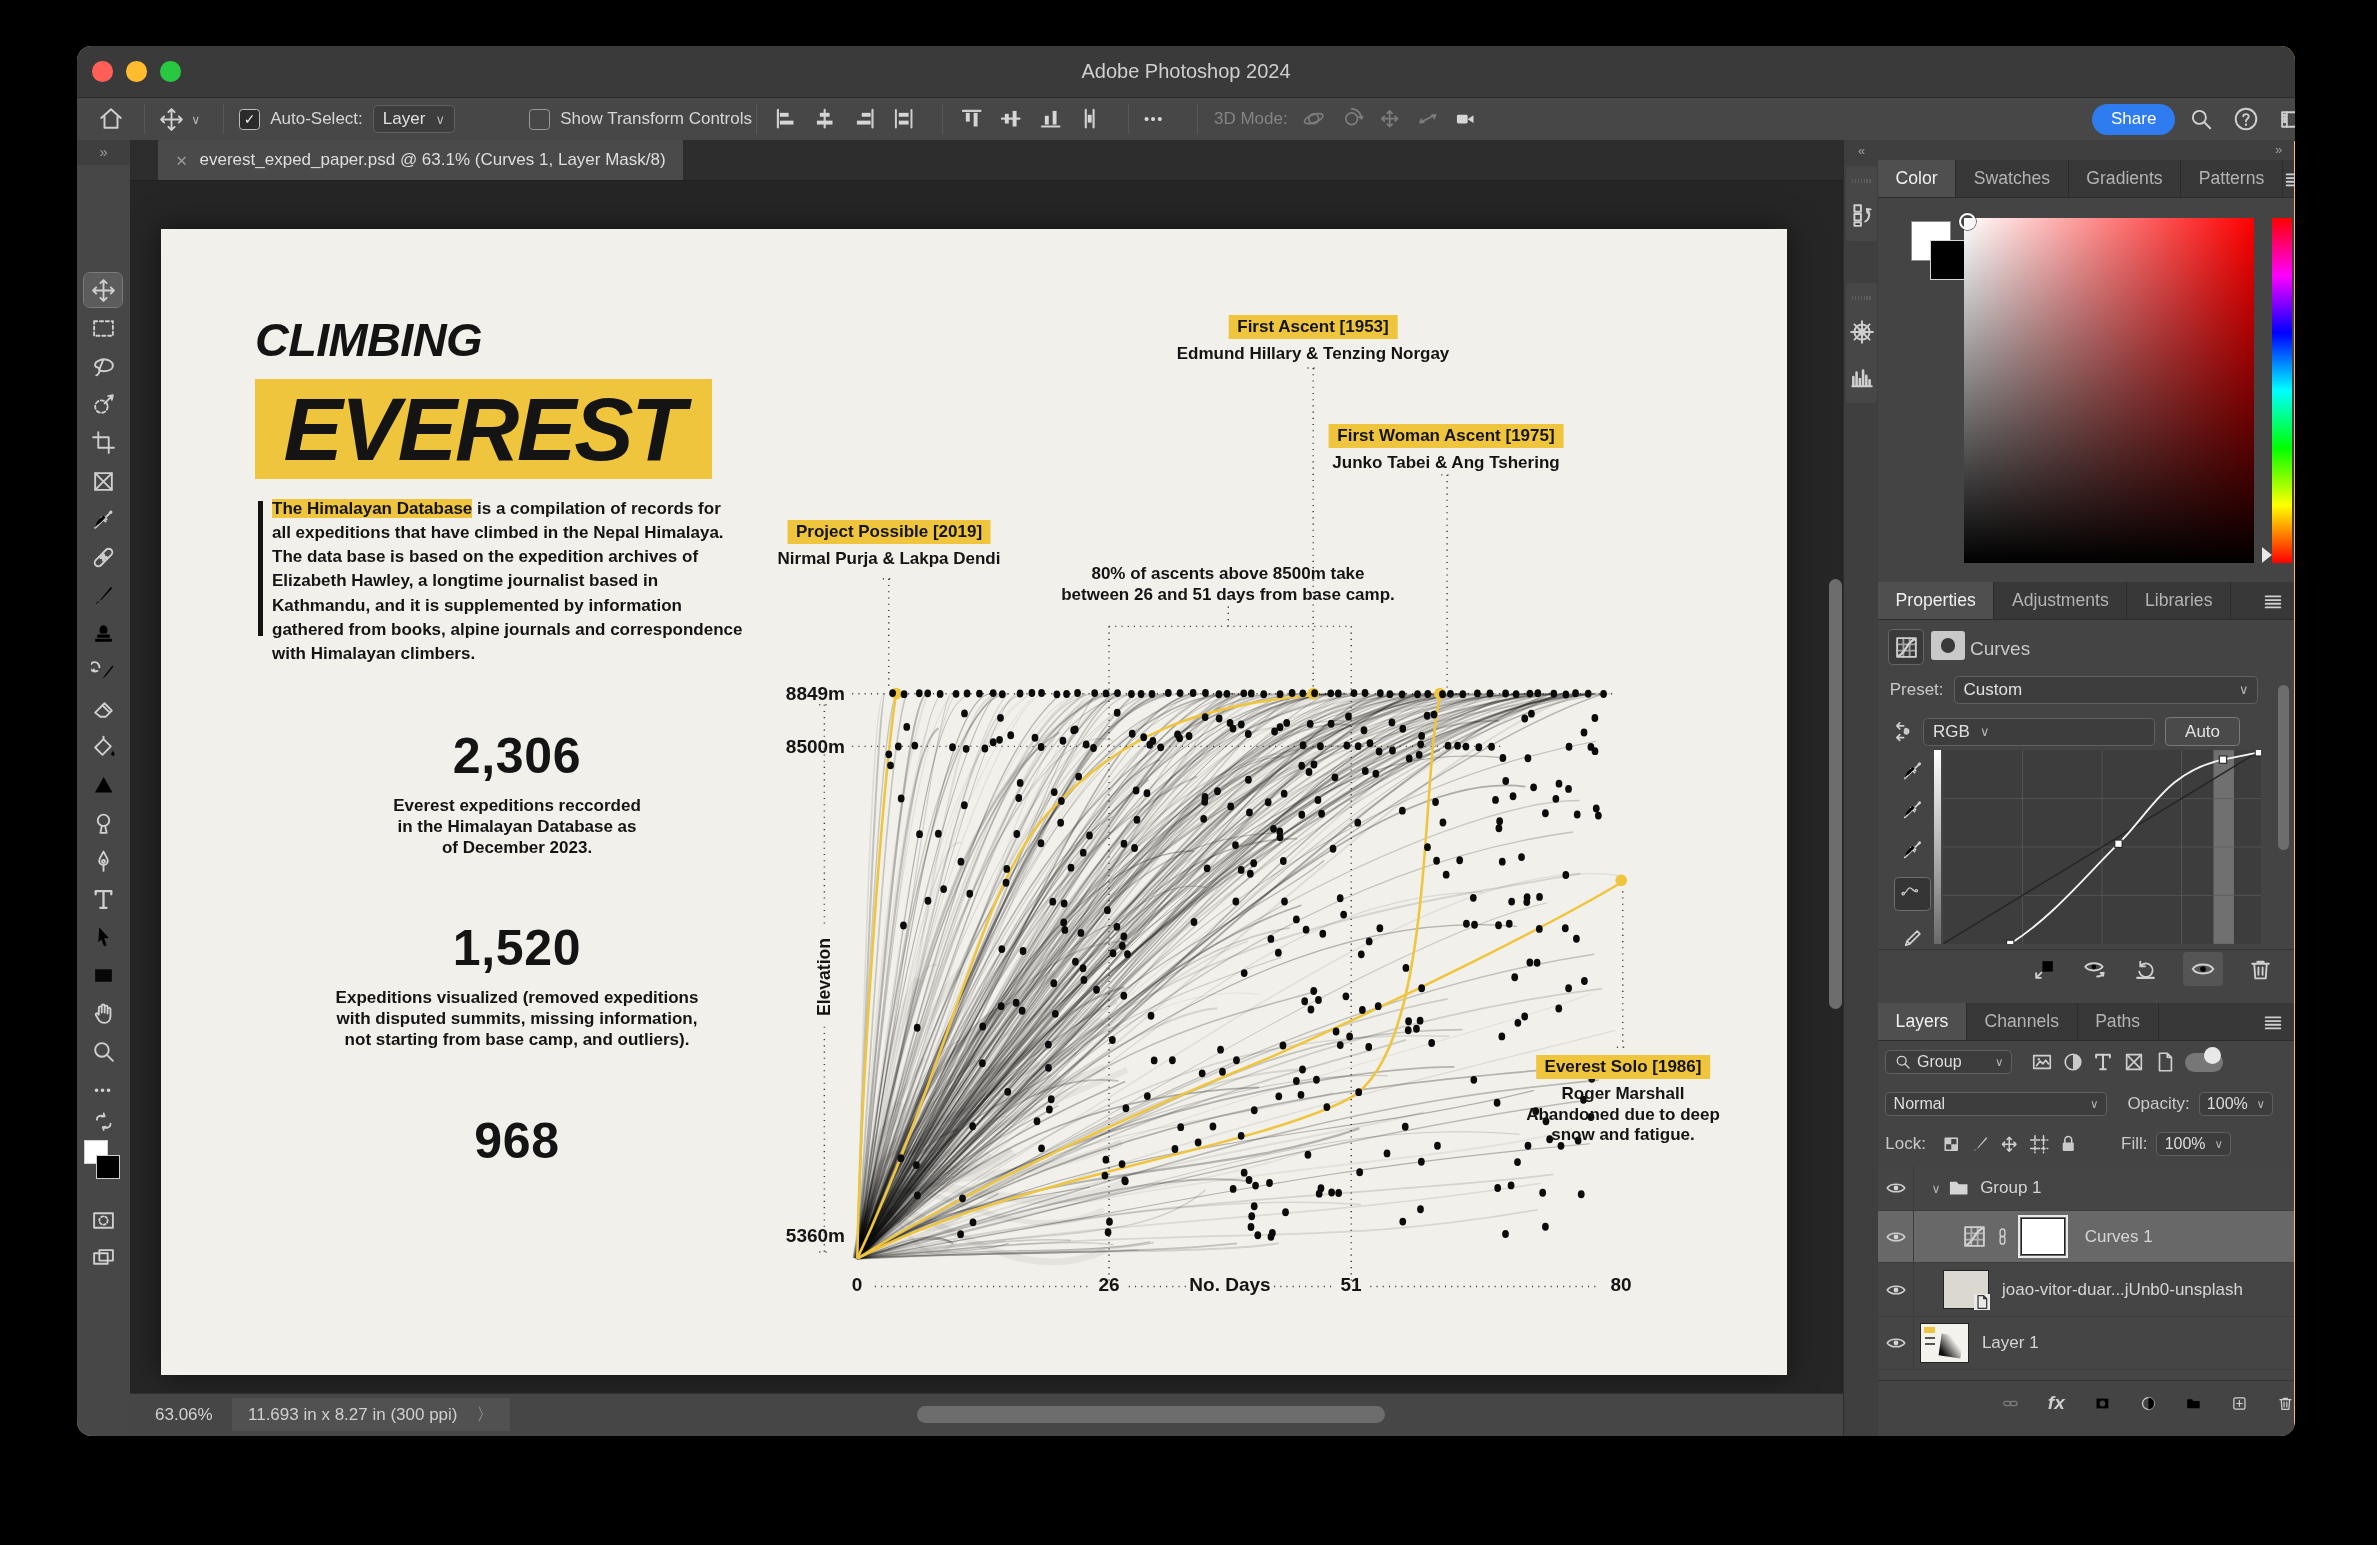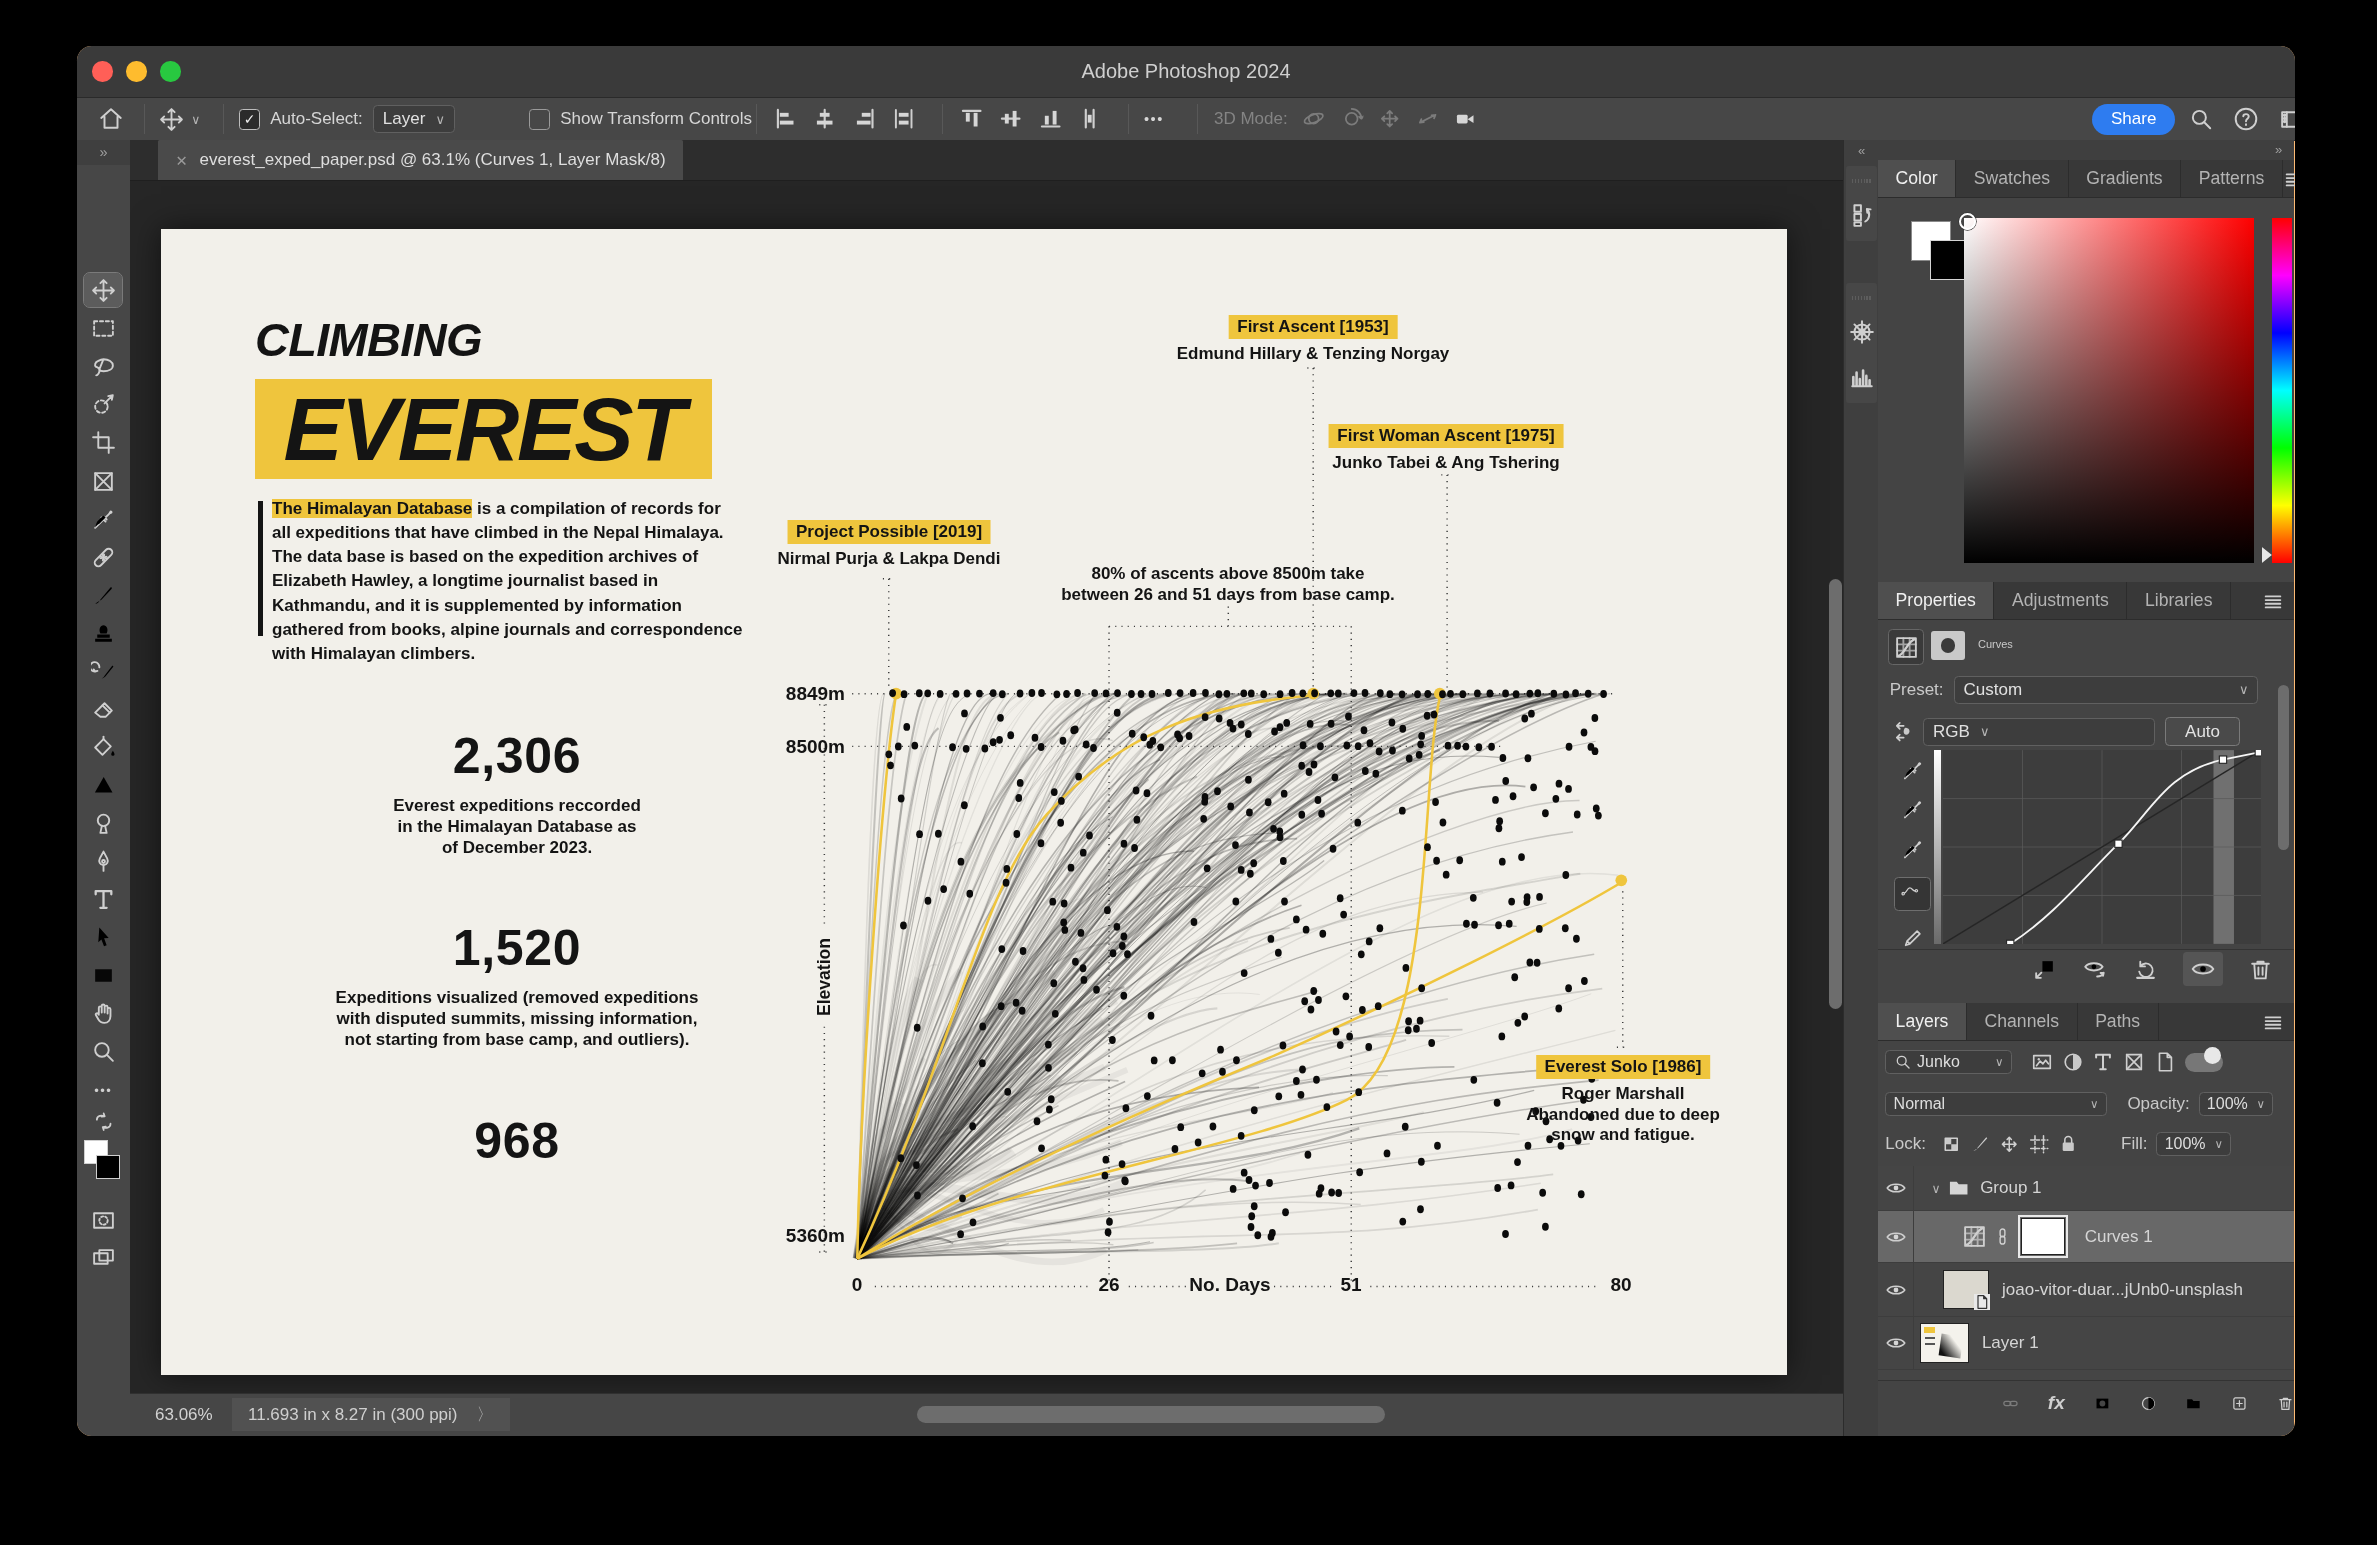--- a/index.html
+++ b/index.html
@@ -1438,21 +1438,21 @@
           </div>
       </div>
       <div class="badgewell" style="top:489px">
           <svg class="i" width="25" height="25" viewBox="0 0 34 34">
             <use href="#sy-curvesgrid"></use>
           </svg>
         </div>
       <div class="maskbadge" style="top:491px">
           <span class="c"></span>
         </div>
-      <div class="plabel" style="position:absolute;left:100px;top:498px;font-size:11px">Curves</div>
+      <div class="plabel" style="position:absolute;left:92px;top:498px;font-size:19px">Curves</div>
       <div class="ddrow" style="left:11.7px;top:536px">
         <span>Preset:</span>
         <span class="ps-dd" style="width:285px;justify-content:space-between">
             <span>Custom</span>
             <span class="chev">∨</span>
           </span>
       </div>
       <div class="ddrow" style="left:11.7px;top:577px">
         <svg class="i" width="23.4" height="23.4" viewBox="0 0 32 32">
             <use href="#sy-scrubby"></use>
@@ -1531,21 +1531,21 @@
               <use href="#sy-burger"></use>
             </svg>
           </div>
       </div>
       <div class="lrow" style="top:910px">
         <span class="smalldd" style="width:110px;justify-content:space-between">
             <span style="display:inline-flex;align-items:center;gap:5.9px">
               <svg class="i" width="17.6" height="17.6" viewBox="0 0 24 24">
                 <use href="#sy-search"></use>
               </svg>
-              <span>Junko</span>
+              <span>Group</span>
             </span>
             <span class="chev" style="color:#b5b5b5;font-size:11.7px">∨</span>
           </span>
         <svg class="i" width="22" height="22" style="margin-left:10.2px" viewBox="0 0 30 30">
             <use href="#sy-imgic"></use>
           </svg>
         <svg class="i" width="22" height="22" viewBox="0 0 30 30">
             <use href="#sy-halfc"></use>
           </svg>
         <svg class="i" width="22" height="22" viewBox="0 0 30 30">

